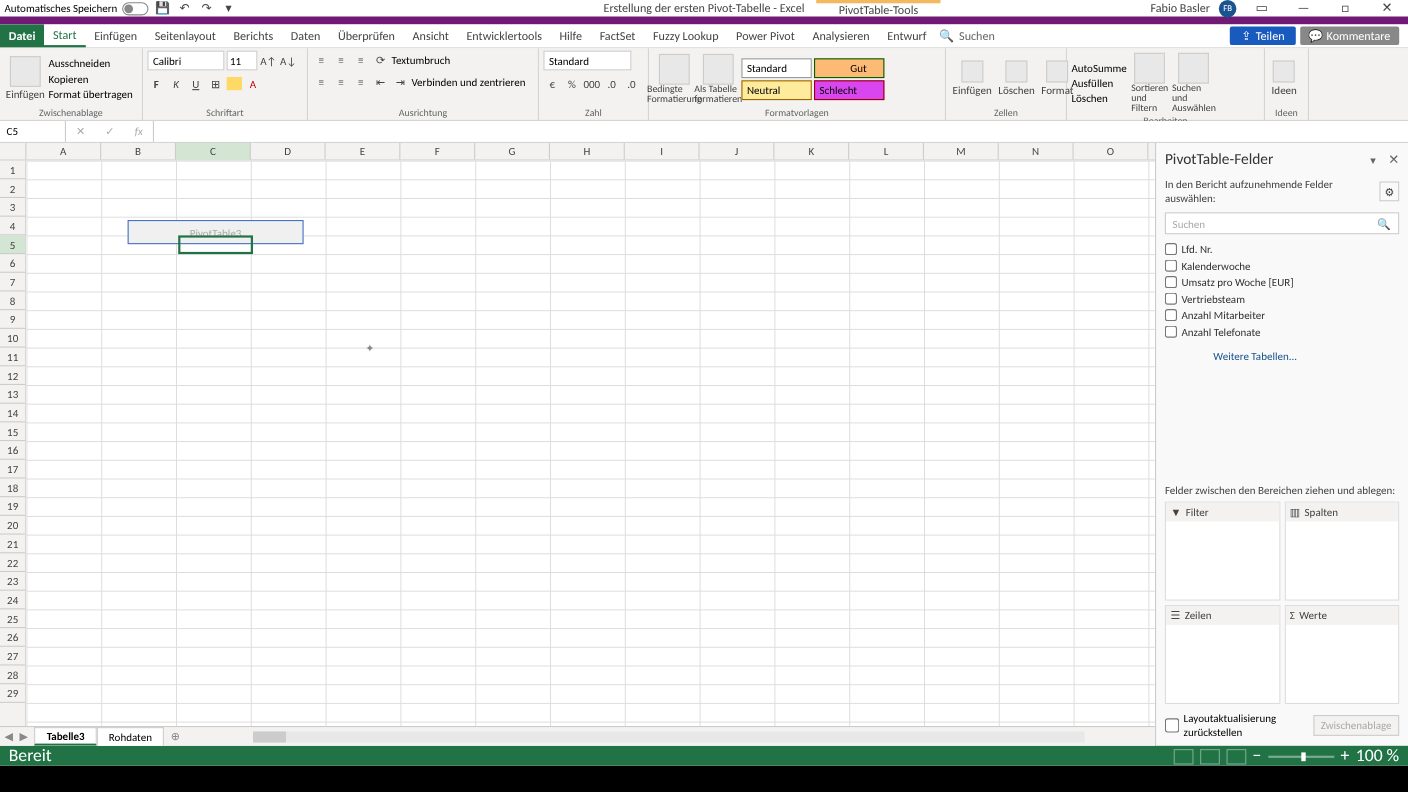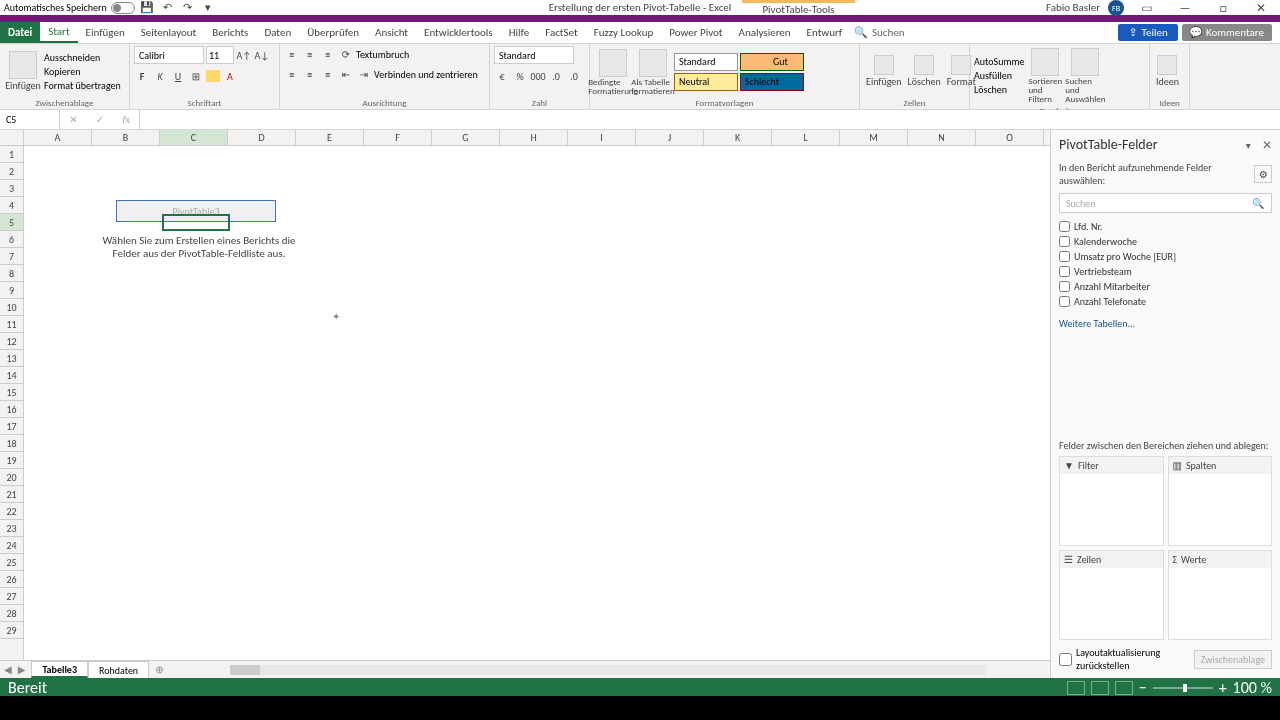--- a/index.html
+++ b/index.html
@@ -42,21 +42,21 @@
 .rb-row { display: flex; align-items: center; gap: 2px; }
 .font-name { width: 70px; height: 18px; border: 1px solid #ccc; background: #fff; font-size: 10px; padding: 0 4px; display: flex; align-items: center; }
 .font-size { width: 28px; height: 18px; border: 1px solid #ccc; background: #fff; font-size: 10px; padding: 0 2px; display: flex; align-items: center; }
 .rb-mini { width: 16px; height: 16px; display: flex; align-items: center; justify-content: center; font-size: 10px; color: #444; }
 .num-fmt { width: 80px; height: 18px; border: 1px solid #ccc; background: #fff; font-size: 10px; padding: 0 4px; display: flex; align-items: center; }
 .style-gallery { display: flex; flex-direction: column; gap: 2px; }
 .style-cell { width: 64px; height: 18px; border: 1px solid #999; font-size: 10px; display: flex; align-items: center; padding: 0 4px; }
 .style-standard { background: #fff; }
 .style-neutral { background: #ffeb9c; border-color: #9c6500; }
 .style-gut { background: #fdba74; border-color: #006100; padding-left: 32px; }
-.style-schlecht { background: #0369a1; border-color: #9c0006; }
+.style-schlecht { background: #d946ef; border-color: #9c0006; }
 
 
 .formula-row { height: 20px; display: flex; align-items: center; border-bottom: 1px solid #d4d4d4; background: #fff; }
 .name-box { width: 60px; height: 100%; border-right: 1px solid #ccc; font-size: 10px; padding: 0 6px; display: flex; align-items: center; }
 .fx-btns { width: 80px; display: flex; align-items: center; justify-content: space-around; border-right: 1px solid #ccc; height: 100%; color: #aaa; font-size: 10px; }
 .formula-input { flex: 1; }
 
 
 .main { flex: 1; display: flex; overflow: hidden; }
 .sheet-area { flex: 1; display: flex; flex-direction: column; position: relative; }
@@ -77,21 +77,21 @@
 
 
 .field-pane { width: 230px; background: #f9f9f9; border-left: 1px solid #ccc; display: flex; flex-direction: column; padding: 6px 8px; }
 .field-title { font-size: 14px; color: #333; display: flex; align-items: center; justify-content: space-between; }
 .field-sub { font-size: 10px; color: #444; margin-top: 8px; display: flex; align-items: center; justify-content: space-between; }
 .gear-btn { width: 18px; height: 18px; border: 1px solid #ccc; display: flex; align-items: center; justify-content: center; font-size: 10px; }
 .field-search { margin-top: 6px; height: 20px; border: 1px solid #ccc; background: #fff; font-size: 10px; color: #aaa; padding: 0 6px; display: flex; align-items: center; justify-content: space-between; }
 .field-list { margin-top: 6px; flex: 0 0 auto; }
 .field-item { display: flex; align-items: center; gap: 4px; font-size: 10px; color: #333; padding: 1px 0; }
 .field-item input { width: 11px; height: 11px; }
-.field-more { font-size: 10px; color: #1a5490; margin-top: 8px; }
+.field-more { font-size: 10px; color: #1a5490; margin-top: 8px; margin-left: 44px; }
 .drop-label { font-size: 10px; color: #444; margin-top: auto; padding-top: 8px; }
 .drop-areas { display: grid; grid-template-columns: 1fr 1fr; gap: 4px; margin-top: 4px; }
 .drop-area { height: 90px; border: 1px solid #ddd; background: #fff; }
 .drop-area-h { font-size: 10px; color: #444; padding: 2px 4px; background: #f3f2f1; display: flex; align-items: center; gap: 4px; }
 .defer-row { display: flex; align-items: center; gap: 4px; font-size: 10px; margin-top: 6px; }
 .defer-row button { font-size: 10px; padding: 2px 6px; margin-left: auto; border: 1px solid #ccc; background: #f3f2f1; color: #aaa; }
 
 
 .sheet-tabs { height: 18px; background: #f3f2f1; display: flex; align-items: center; border-top: 1px solid #ccc; padding: 0 4px; font-size: 10px; }
 .sh-nav { color: #888; margin-right: 6px; }
@@ -378,21 +378,20 @@
             <div class="row-h">25</div>
             <div class="row-h">26</div>
             <div class="row-h">27</div>
             <div class="row-h">28</div>
             <div class="row-h">29</div>
           </div>
         <div class="cells">
           <div class="gridlines"></div>
           <div class="pivot-placeholder">PivotTable3</div>
           <div class="selected-cell"></div>
-          <div class="pivot-msg">Wählen Sie zum Erstellen eines Berichts die Felder aus der PivotTable-Feldliste aus.</div>
           <div class="cursor-mark">✦</div>
         </div>
       </div>
 
       <div class="sheet-tabs">
         <span class="sh-nav">◀</span>
         <span class="sh-nav">▶</span>
         <div class="sh-tab active">Tabelle3</div>
         <div class="sh-tab">Rohdaten</div>
         <span class="sh-nav" style="margin-left:6px">⊕</span>

